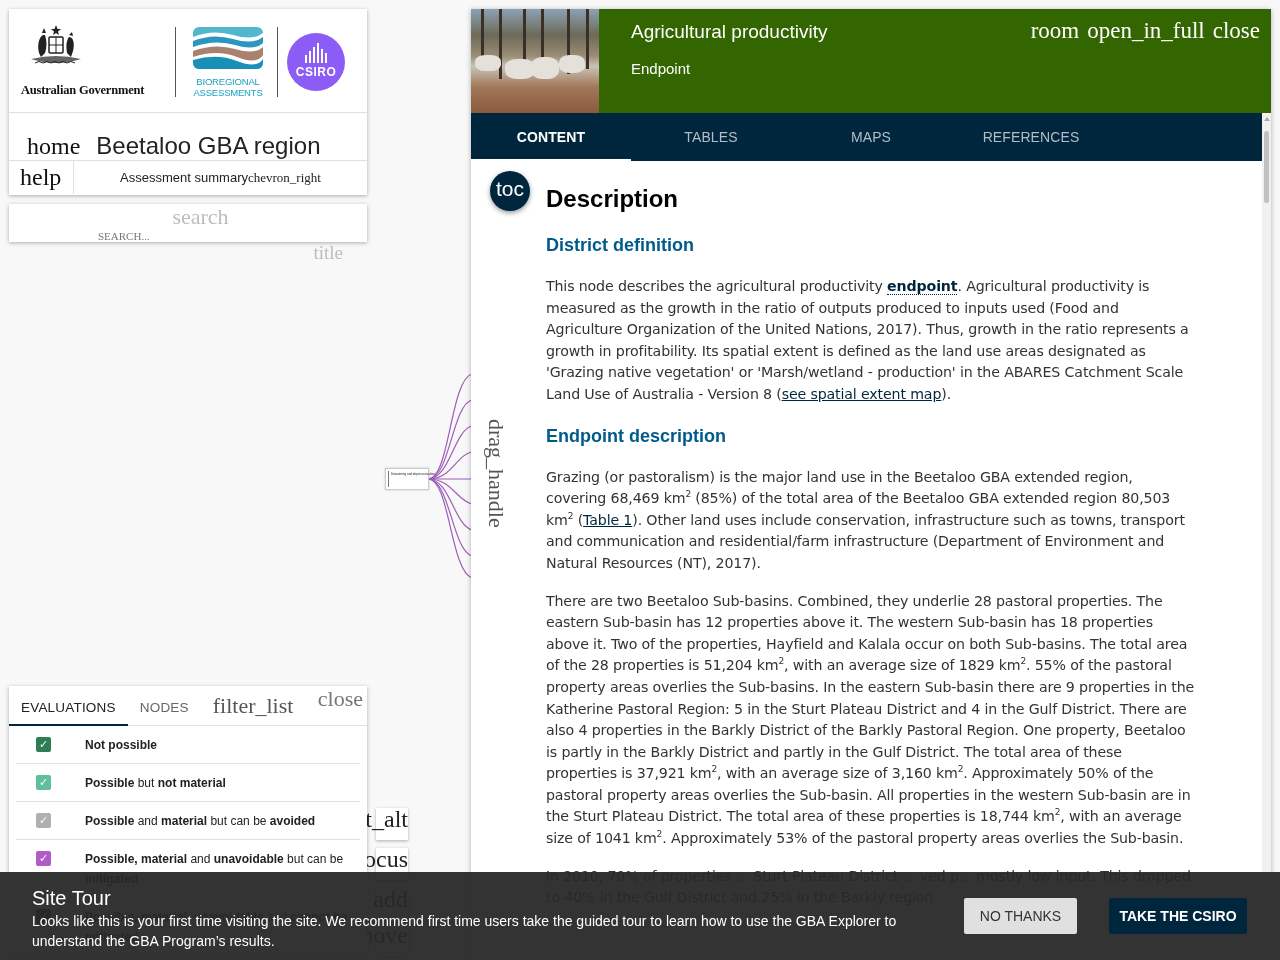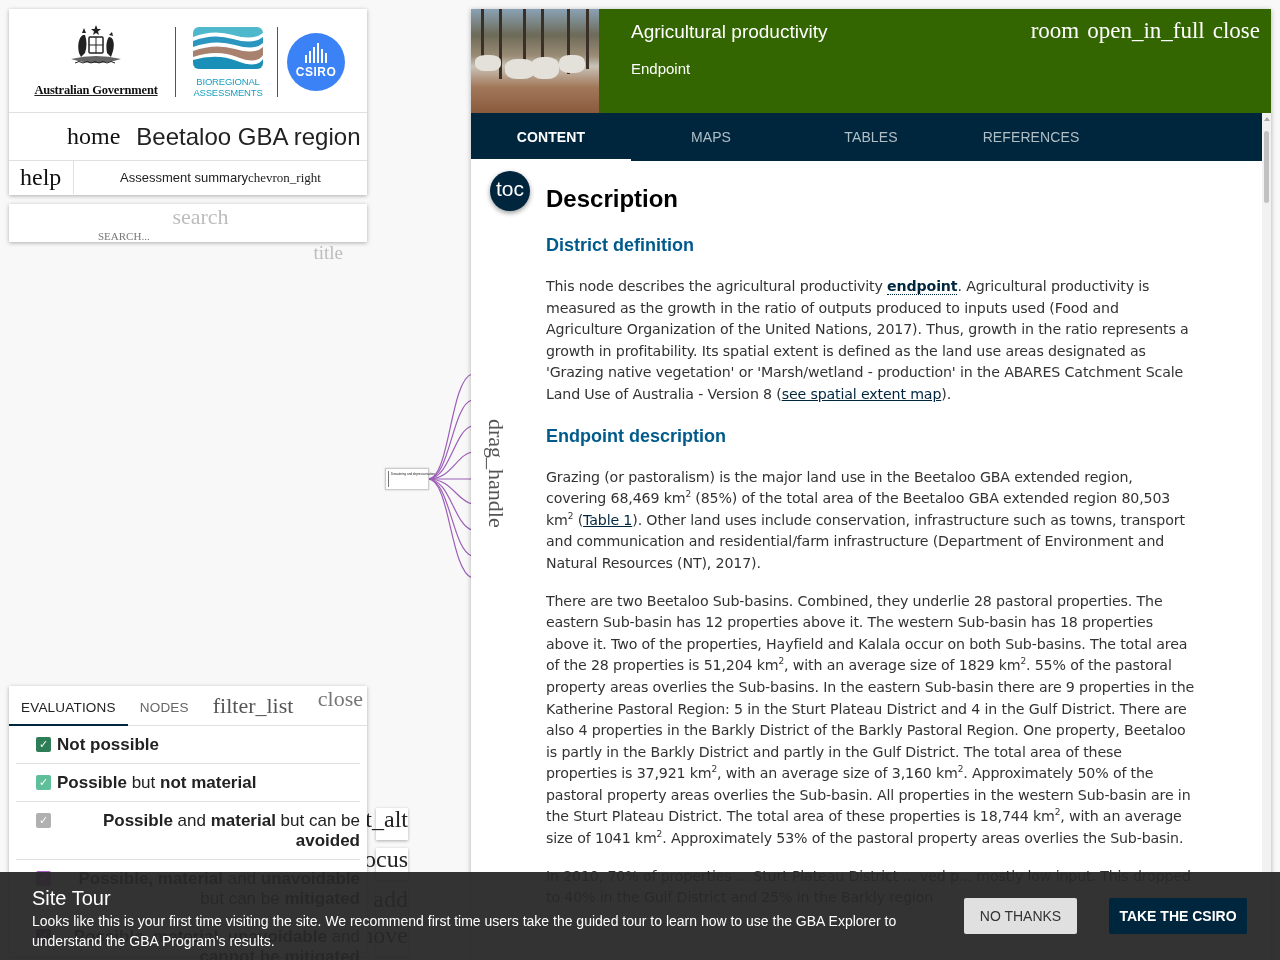--- a/index.html
+++ b/index.html
@@ -2,33 +2,33 @@
 <html><head>
   <meta charset="utf-8">
   <style>
     * { box-sizing: border-box; margin: 0; padding: 0; }
     html, body { width: 1280px; height: 960px; overflow: hidden; }
     body { background: #f8f8f8; font-family: "Liberation Sans", sans-serif; position: relative; color: #212121; }
 
     
     .brand-card { position: absolute; left: 9px; top: 9px; width: 358px; height: 186px; background: #fff; box-shadow: 0 1px 4px rgba(0,0,0,0.3); }
     .logos { height: 104px; display: flex; align-items: center; border-bottom: 1px solid #e0e0e0; position: relative; }
-    .logo-gov { position: absolute; left: 12px; top: 14px; width: 150px; height: 80px; text-align: center; text-decoration: underline; }
+    .logo-gov { position: absolute; left: 12px; top: 14px; width: 150px; height: 80px; text-align: left; }
     .logo-gov .crest { width: 70px; height: 50px; margin: 0 auto; }
     .logo-gov .gov-text { font-family: "Liberation Serif", serif; font-weight: bold; font-size: 12.5px; color: #111; margin-top: 6px; letter-spacing: -0.2px; }
     .vsep { position: absolute; top: 18px; width: 1px; height: 70px; background: #555; }
     .logo-bio { position: absolute; left: 182px; top: 18px; width: 74px; height: 70px; text-align: center; }
     .logo-bio .waves { width: 70px; height: 42px; margin: 0 auto; border-radius: 6px; overflow: hidden; }
     .logo-bio .bio-text { font-size: 9.5px; color: #1aa0c0; line-height: 11px; margin-top: 3px; letter-spacing: -0.2px; }
-    .logo-csiro { position: absolute; left: 278px; top: 24px; width: 58px; height: 58px; border-radius: 50%; background: #3b82f6; color: #fff; text-align: center; }
+    .logo-csiro { position: absolute; left: 278px; top: 24px; width: 58px; height: 58px; border-radius: 50%; background: #8b5cf6; color: #fff; text-align: center; }
     .logo-csiro .bars { margin-top: 10px; height: 20px; display: flex; justify-content: center; align-items: flex-end; gap: 2px; }
     .logo-csiro .bars span { display: block; width: 2px; background: #fff; }
     .logo-csiro .csiro-text { font-weight: bold; font-size: 12px; margin-top: 2px; letter-spacing: 0.5px; }
 
-    .region-row { height: 48px; display: flex; align-items: center; border-bottom: 1px solid #e0e0e0; padding-left: 40px; }
+    .region-row { height: 48px; display: flex; align-items: flex-end; border-bottom: 1px solid #e0e0e0; }
     .region-row .home-icon { font-family: "Liberation Serif", serif; font-size: 24px; margin-left: 18px; color: #111; cursor: pointer; }
     .region-row .region-title { font-size: 24px; margin-left: 16px; color: #222; }
     .summary-row { height: 33px; display: flex; align-items: center; }
     .summary-row .help-icon { font-family: "Liberation Serif", serif; font-size: 24px; width: 65px; text-align: left; padding-left: 11px; border-right: 1px solid #e0e0e0; height: 33px; line-height: 33px; color: #111; cursor: pointer; }
     .summary-row .summary-link { flex: 1; text-align: center; font-size: 13px; color: #222; cursor: pointer; }
     .summary-row .chev { font-family: "Liberation Serif", serif; font-size: 13px; }
 
     
     .search-card { position: absolute; left: 9px; top: 204px; width: 358px; height: 38px; background: #fff; box-shadow: 0 1px 4px rgba(0,0,0,0.3); display: flex; align-items: center; flex-direction: column; }
     .search-card .search-icon { font-family: "Liberation Serif", serif; font-size: 22px; color: #bdbdbd; margin-left: 25px; }
@@ -48,21 +48,21 @@
 
     
     .legend { position: absolute; left: 9px; top: 686px; width: 358px; height: 270px; background: #fff; box-shadow: 0 1px 4px rgba(0,0,0,0.3); }
     .legend-tabs { height: 40px; display: flex; align-items: center; border-bottom: 1px solid #e0e0e0; position: relative; }
     .legend-tab { font-size: 13.5px; color: #666; padding: 0 12px; height: 40px; line-height: 44px; cursor: pointer; letter-spacing: 0.2px; }
     .legend-tab.active { color: #222; border-bottom: 2px solid #00263e; }
     .legend-tabs .filter-icon { font-family: "Liberation Serif", serif; font-size: 22px; color: #555; margin-left: 12px; cursor: pointer; }
     .legend-tabs .close-icon { font-family: "Liberation Serif", serif; font-size: 22px; color: #777; position: absolute; right: 4px; top: 0; cursor: pointer; }
     .legend-item { display: flex; align-items: flex-start; margin: 0 7px; padding: 9px 0 8px 0; border-bottom: 1px solid #e0e0e0; min-height: 37px; }
     .legend-item .cb { width: 15px; height: 15px; border-radius: 2px; margin-left: 20px; margin-top: 2px; flex-shrink: 0; display: flex; align-items: center; justify-content: center; color: #fff; font-size: 11px; cursor: pointer; }
-    .legend-item .label { font-size: 17px; margin-left: 6px; line-height: 20px; color: #222; text-align: right; }
+    .legend-item .label { font-size: 12px; margin-left: 34px; line-height: 20px; color: #222; }
     .legend-item .label b { font-weight: bold; }
 
     
     .detail { position: absolute; left: 471px; top: 9px; width: 800px; height: 951px; background: #fff; box-shadow: 0 1px 5px rgba(0,0,0,0.3); overflow: hidden; }
     .detail-header { height: 104px; background: #336600; position: relative; }
     .detail-photo { position: absolute; left: 0; top: 0; width: 128px; height: 104px; background: linear-gradient(180deg, #8aa2b5 0%, #6d6a58 25%, #9a8c75 45%, #c9c3b8 55%, #a2785a 75%, #8a5a3c 100%); overflow: hidden; }
     .detail-photo .tree { position: absolute; top: 0; width: 3px; height: 60px; background: #3a3028; }
     .detail-photo .cow { position: absolute; background: #e4e0da; border-radius: 40%; }
     .detail-title { position: absolute; left: 160px; top: 12px; font-size: 19px; color: #ffffff; }
     .detail-subtitle { position: absolute; left: 160px; top: 51px; font-size: 15px; color: #fff; }
@@ -241,22 +241,22 @@
     <div class="detail-title">Agricultural productivity</div>
     <div class="detail-subtitle">Endpoint</div>
     <div class="detail-actions">
       <span>room</span>
       <span>open_in_full</span>
       <span>close</span>
     </div>
   </div>
   <div class="detail-tabs">
     <div class="detail-tab active">CONTENT</div>
+    <div class="detail-tab">TABLES</div>
     <div class="detail-tab">MAPS</div>
-    <div class="detail-tab">TABLES</div>
     <div class="detail-tab">REFERENCES</div>
   </div>
   <div class="scrollbar">
     <div class="arrow-up"></div>
     <div class="thumb"></div>
   </div>
 
   <div class="detail-body">
     <div class="toc-btn">toc</div>
     <div class="drag-handle">drag_handle</div>

